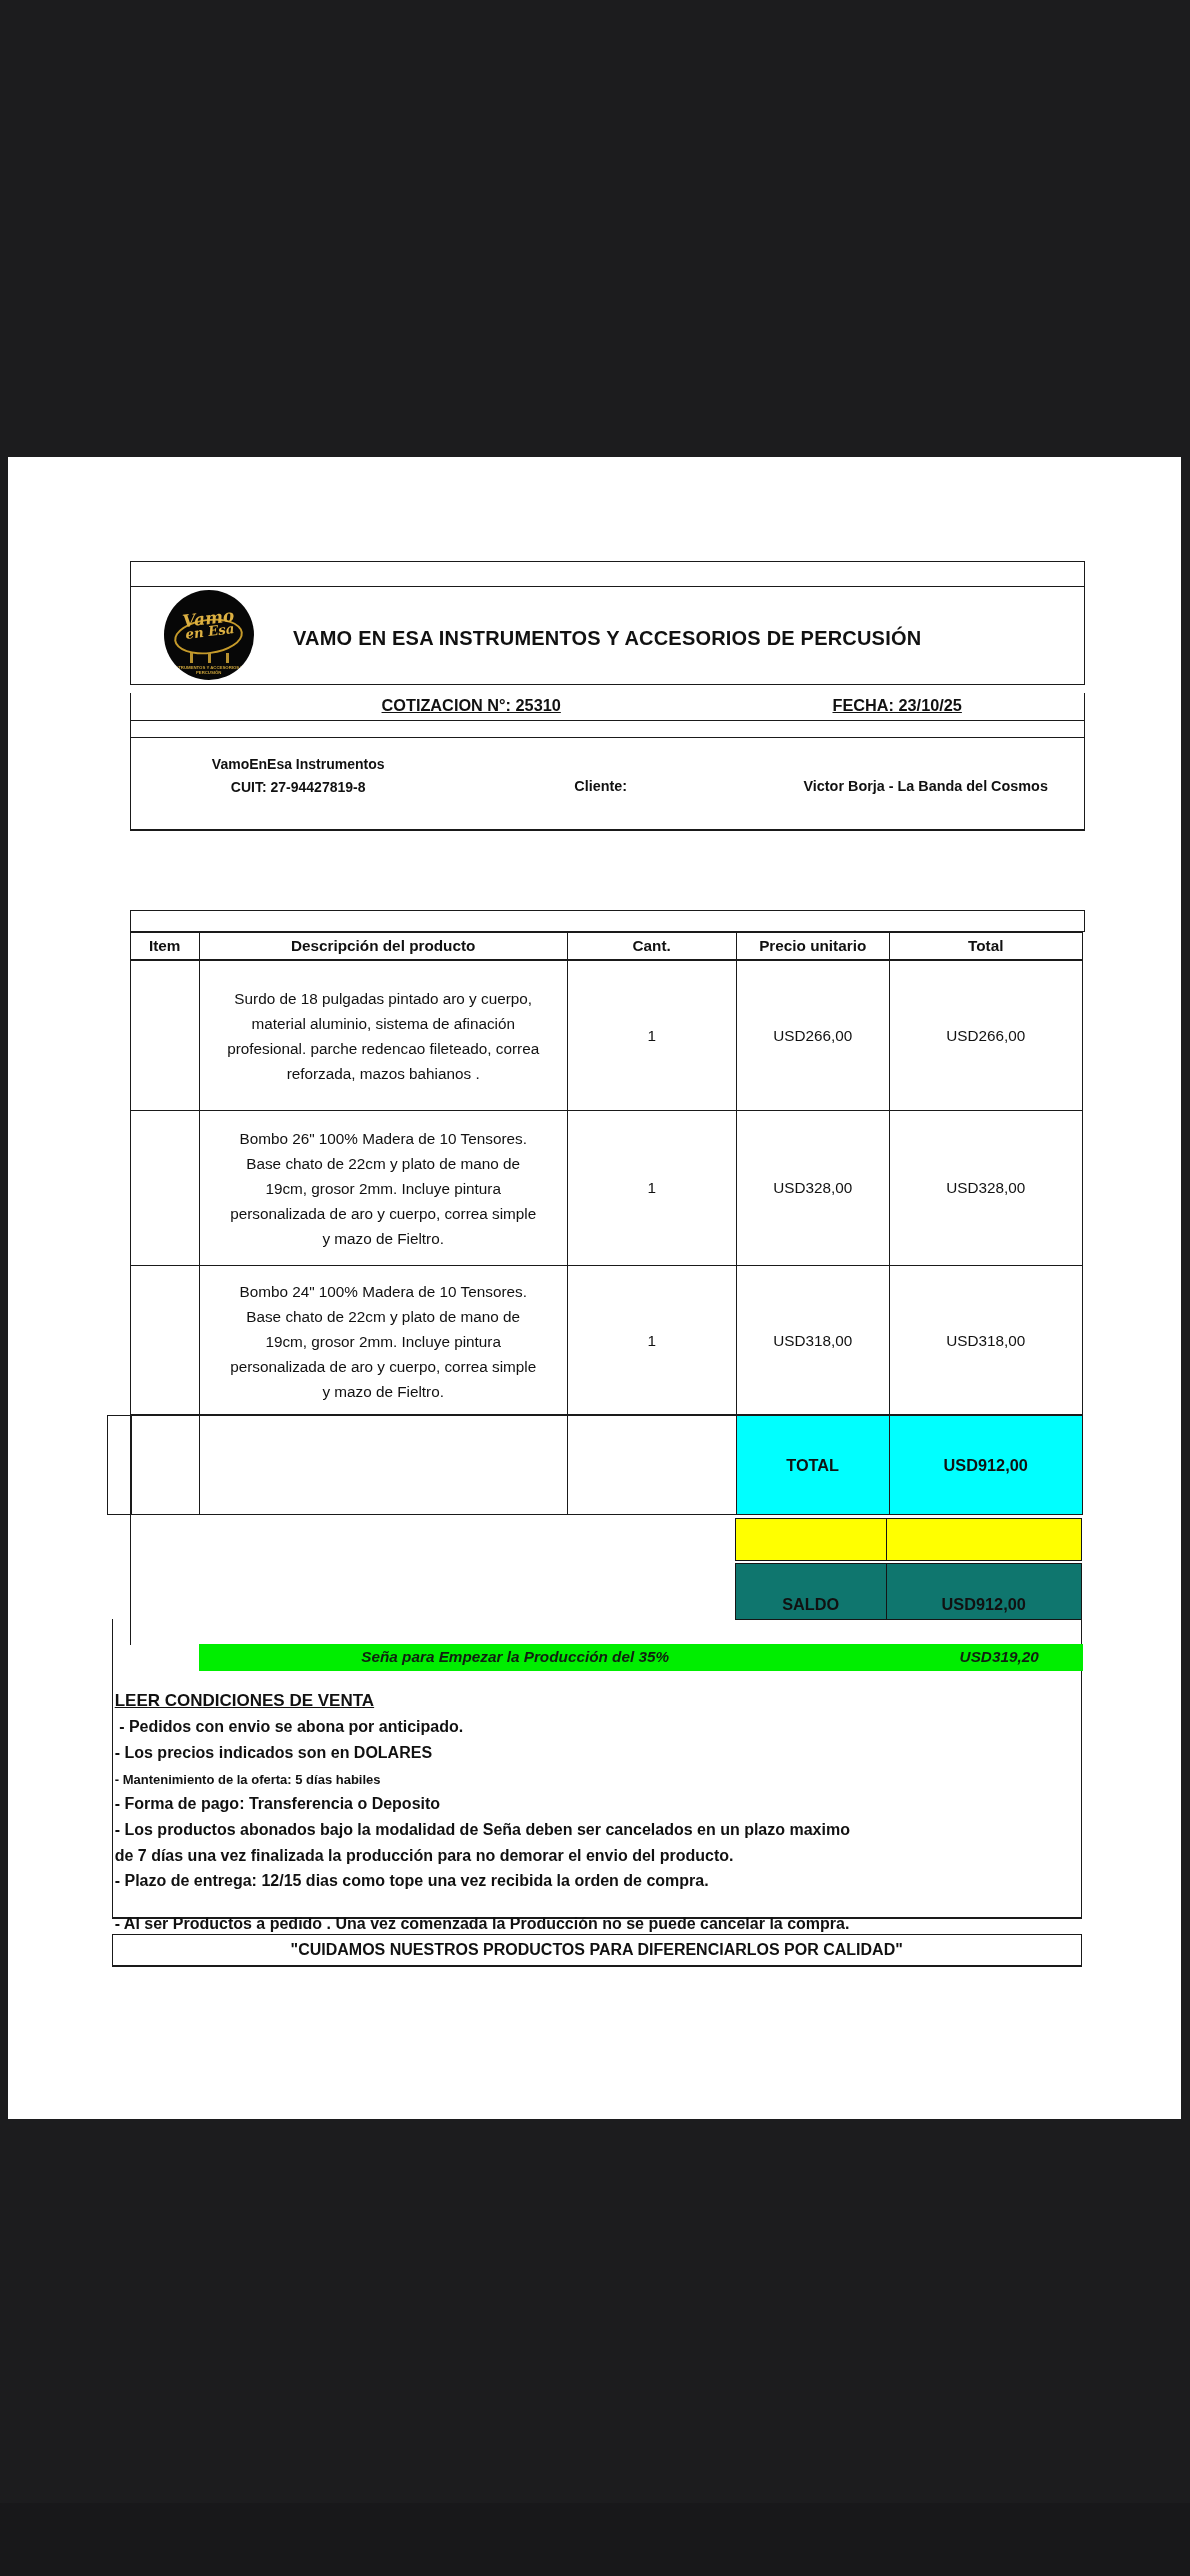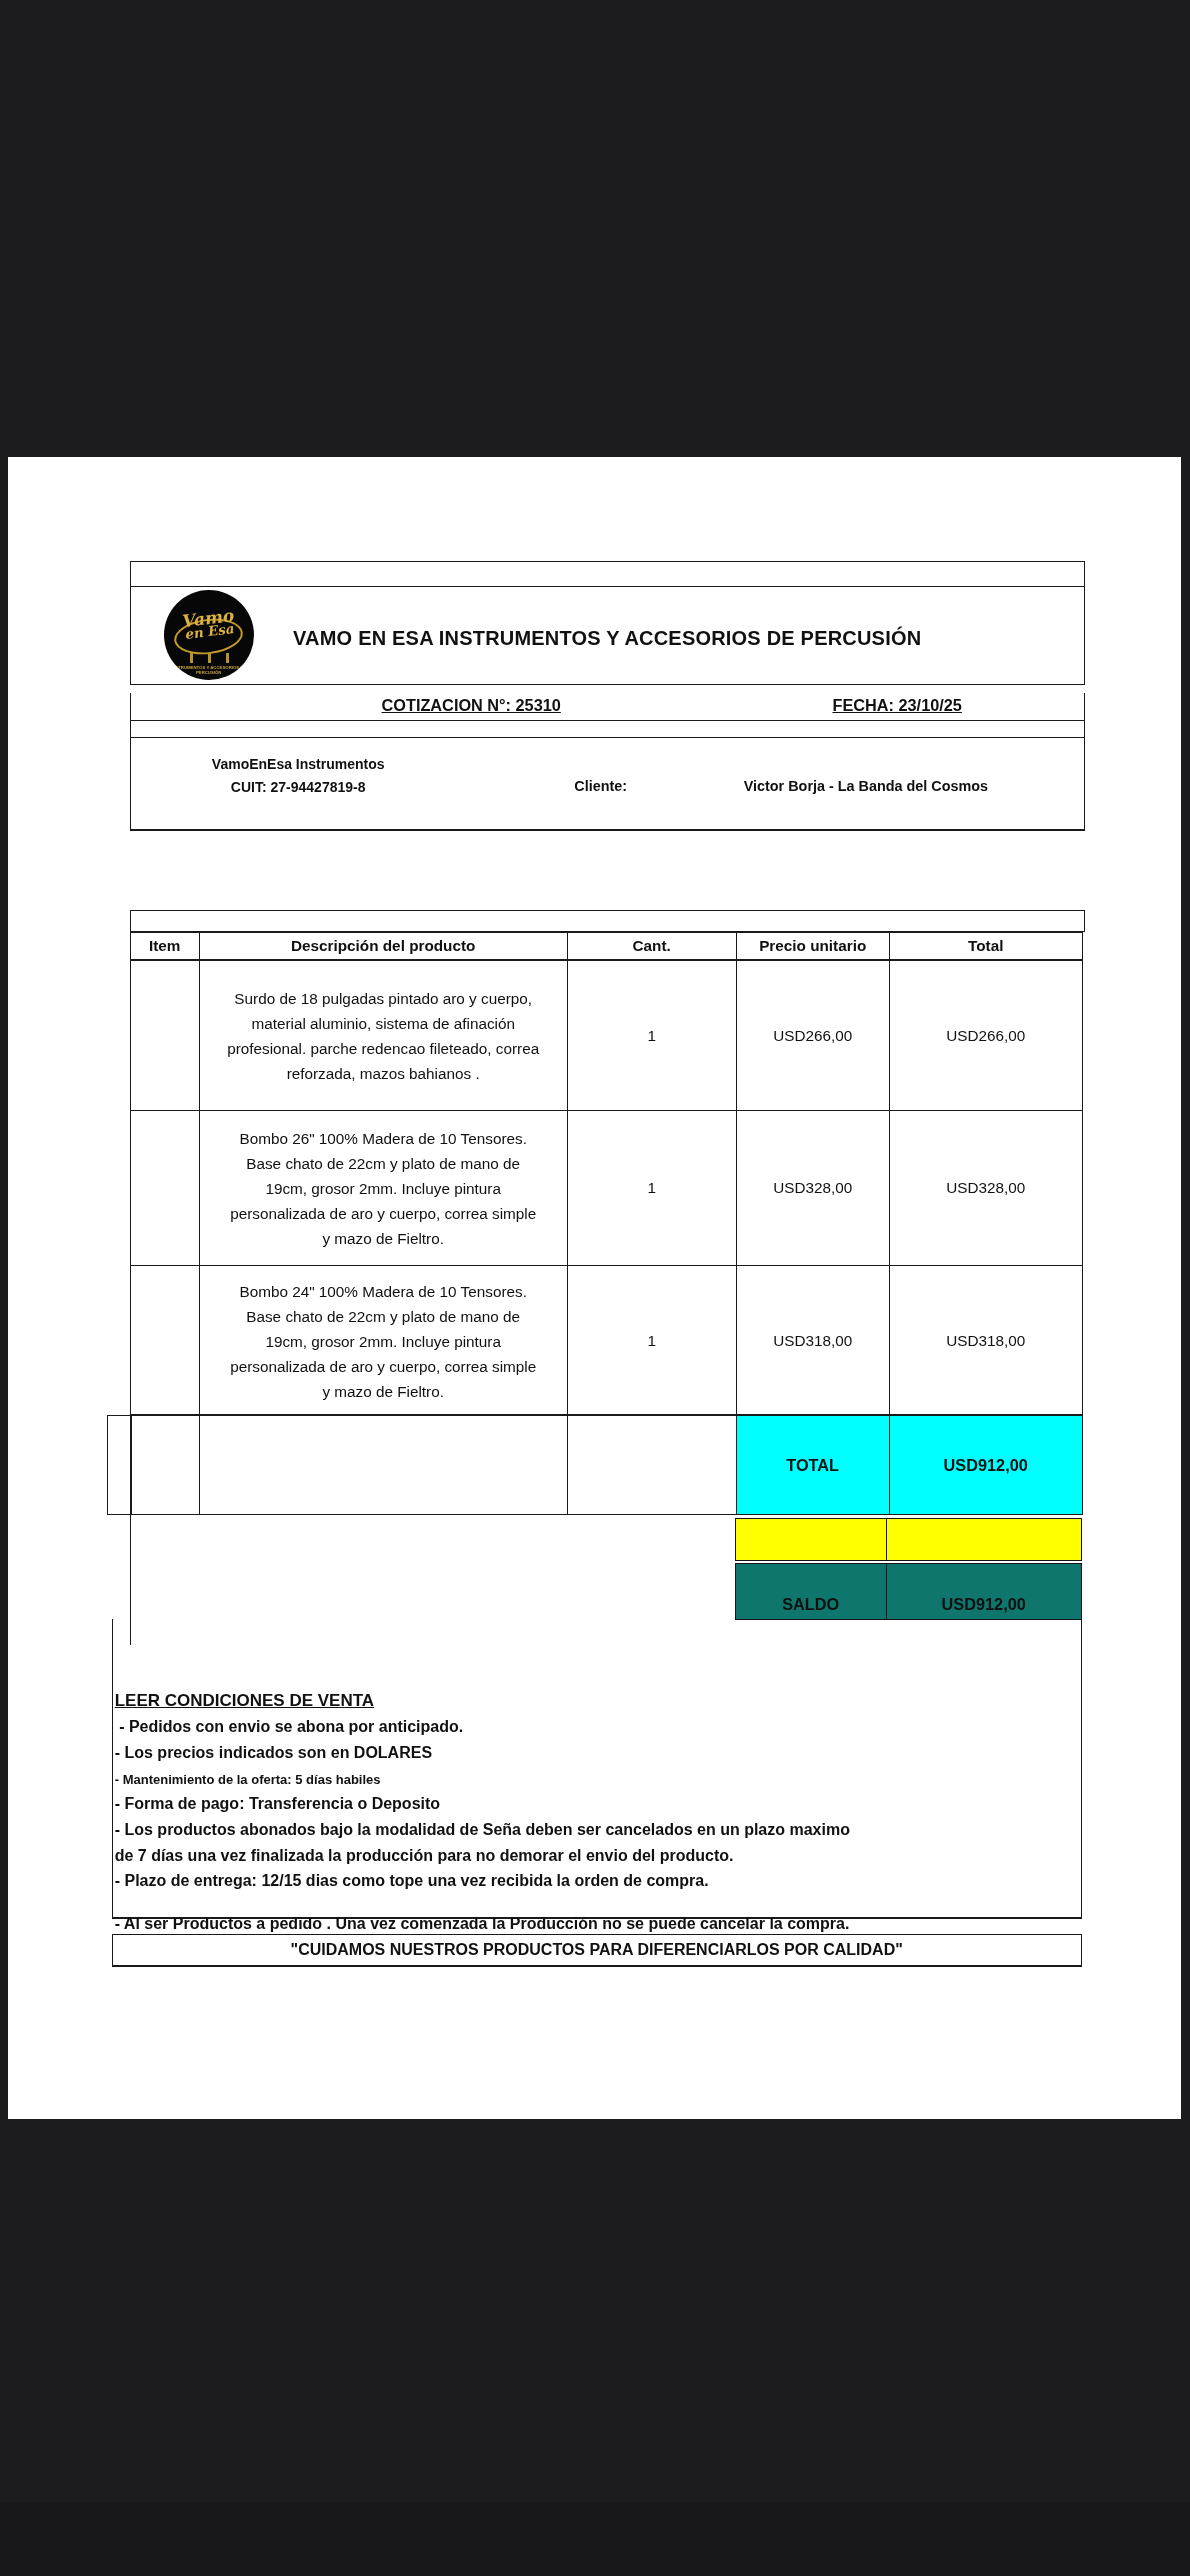--- a/index.html
+++ b/index.html
@@ -24,21 +24,21 @@
   .logo-banner { left:6.7px; right:6.7px; top:76px; color:#caa23a; font-size:4.3px; line-height:4.8px; text-align:center; font-weight:bold; }
 
   .cotiz-row { left:122px; top:236px; width:955px; height:28px; border:1.9px solid #1a1a1a; border-top:none; }
   .cotiz-num { left:144px; width:393px; top:2.9px; text-align:center; font-size:16.3px; font-weight:bold; text-decoration:underline; color:#111; }
   .cotiz-date { left:613px; width:307px; top:2.9px; text-align:center; font-size:16.3px; font-weight:bold; text-decoration:underline; color:#111; }
   .empty-row1 { left:122px; top:256px; width:955px; height:25px; border:1.4px solid #1a1a1a; border-top:none; }
 
   .client-box { left:122px; top:281px; width:955px; height:93px; border-left:1.4px solid #1a1a1a; border-right:1.4px solid #1a1a1a; border-bottom:2.9px solid #1a1a1a; }
   .company-blk { left:0; width:335px; top:15.3px; text-align:center; font-size:14px; font-weight:bold; line-height:23px; color:#111; }
   .client-label { left:403px; width:134px; top:40px; text-align:center; font-size:14.4px; font-weight:bold; color:#111; }
-  .client-name { left:613px; width:364px; top:40px; text-align:left; font-size:14.4px; font-weight:bold; color:#111; }
+  .client-name { left:613px; width:364px; top:40px; text-align:center; font-size:14.4px; font-weight:bold; color:#111; }
 
   .vend-sec { left:122px; top:374px; width:955px; height:80px; border-left:1.4px solid #1a1a1a; border-right:1.4px solid #1a1a1a; }
   .vendor-line { left:7.7px; top:3.8px; font-size:13px; font-weight:bold; color:#111; }
   .greet1 { left:7.7px; top:24px; font-size:16.3px; color:#111; }
   .greet2 { left:7.7px; top:50px; font-size:16.3px; color:#111; }
   .empty-row2 { left:122px; top:453px; width:955px; height:22px; border:1.4px solid #1a1a1a; }
 
   
   .items-table { left:122px; top:475px; width:953px; height:483px; border:1.4px solid #1a1a1a; display:grid;
                  grid-template-columns:69px 368px 169px 153px 192px; grid-template-rows:28px 150px 155px 150px; }
@@ -156,20 +156,24 @@
       <div></div>
       <div></div>
     </div>
     <div class="abs saldo-row">
       <div>SALDO</div>
       <div>USD912,00</div>
     </div>
     <div class="abs left-line"></div>
 
     <div class="abs cond-box"></div>
+    <div class="abs green-strip">
+      <div class="abs sena-label">Seña para Empezar la Producción del 35%</div>
+      <div class="abs sena-value">USD319,20</div>
+    </div>
     <div class="abs cond-heading">LEER CONDICIONES DE VENTA</div>
     <div class="abs cond-line" style="top:1261px;"> - Pedidos con envio se abona por anticipado.</div>
     <div class="abs cond-line" style="top:1287px;">- Los precios indicados son en DOLARES</div>
     <div class="abs cond-line small" style="top:1315px;">- Mantenimiento de la oferta: 5 días habiles</div>
     <div class="abs cond-line" style="top:1338px;">- Forma de pago: Transferencia o Deposito</div>
     <div class="abs cond-line" style="top:1364px;">- Los productos abonados bajo la modalidad de Seña deben ser cancelados en un plazo maximo</div>
     <div class="abs cond-line" style="top:1390px;">de 7 días una vez finalizada la producción para no demorar el envio del producto.</div>
     <div class="abs cond-line" style="top:1415px;">- Plazo de entrega: 12/15 dias como tope una vez recibida la orden de compra.</div>
     <div class="abs cond-line" style="top:1458px;">- Al ser Productos a pedido . Una vez comenzada la Producción no se puede cancelar la compra.</div>
 

